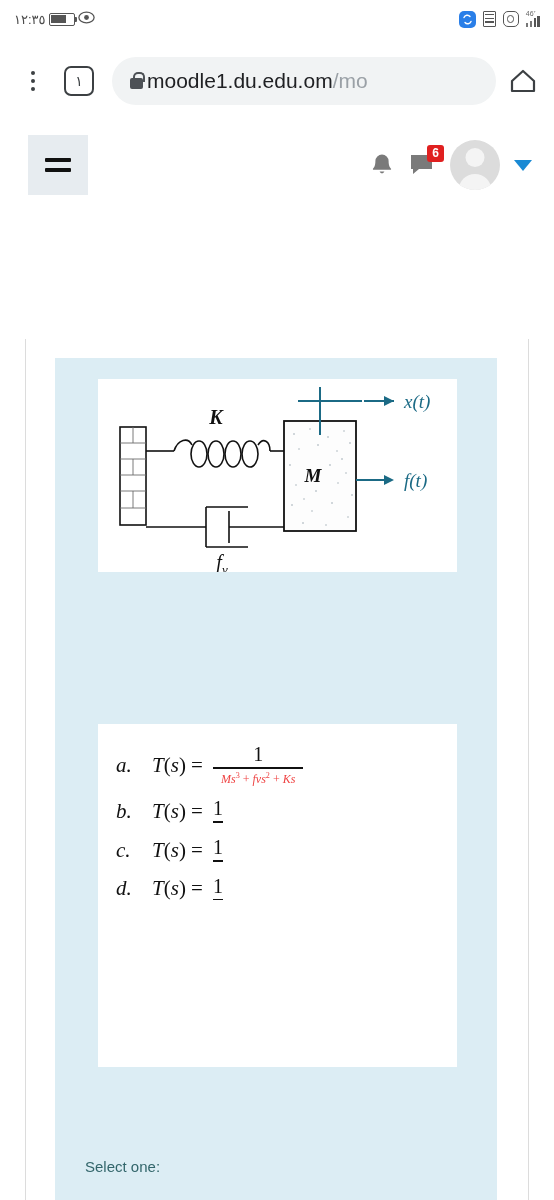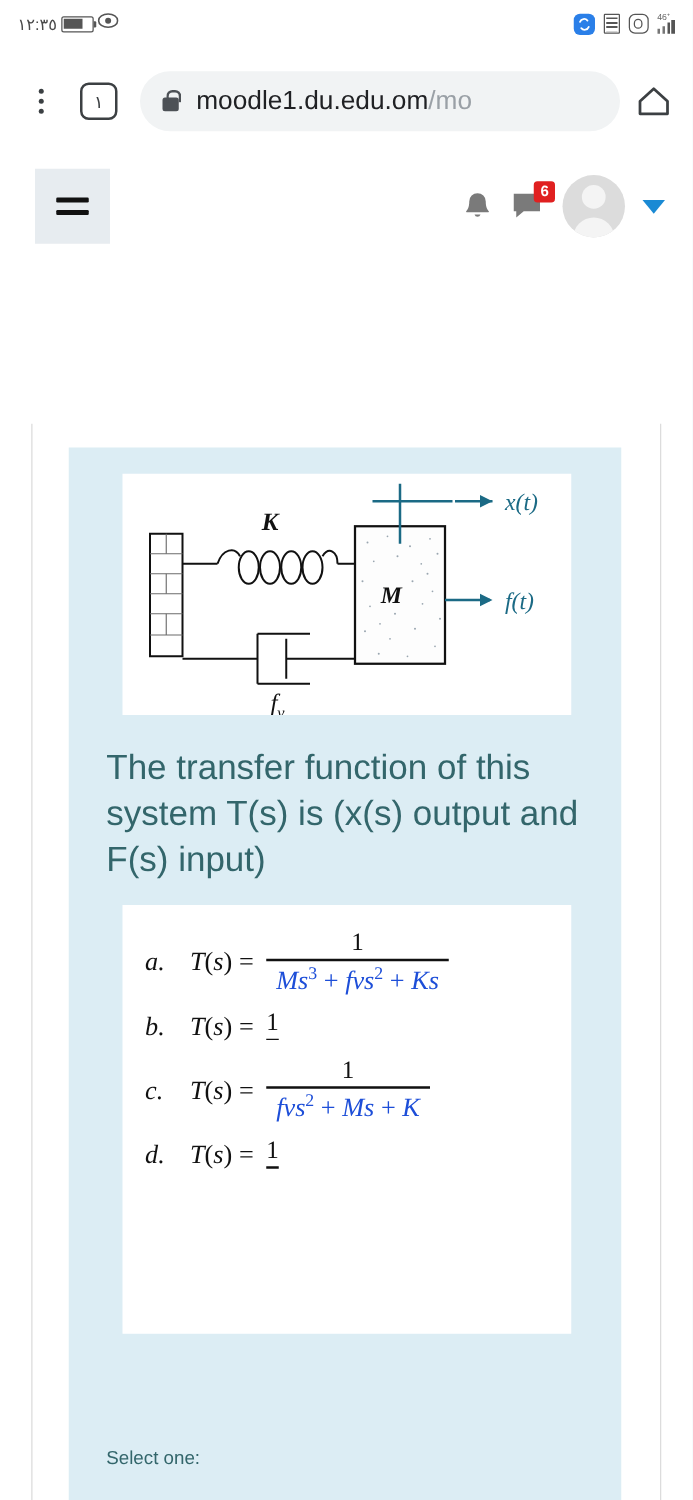--- a/index.html
+++ b/index.html
@@ -61,21 +61,21 @@
     gap: 4px; cursor: pointer;
   }
   .kebab span { width: 4.2px; height: 4.2px; border-radius: 50%; background: #3c4043; display: block; }
   .tabcount {
     margin-left: 14px; width: 30px; height: 30px; border: 2.4px solid #3c4043;
     border-radius: 7px; display: flex; align-items: center; justify-content: center;
     font-size: 14px; color: #3c4043;
   }
   .omnibox {
     flex: 1; margin-left: 18px; height: 48px; border-radius: 24px;
-    background: #f1f3f4; display: flex; align-items: center; gap: 14px;
+    background: #f1f3f4; display: flex; align-items: center; gap: 4px;
     padding: 0 18px; overflow: hidden;
   }
   .lock {
     width: 13px; height: 11px; background: #4d5156; border-radius: 2px;
     position: relative; flex: none; margin-top: 4px;
   }
   .lock::before {
     content: ""; position: absolute; left: 2.6px; top: -6px;
     width: 8px; height: 8px; border: 2.2px solid #4d5156;
     border-bottom: none; border-radius: 5px 5px 0 0;
@@ -151,21 +151,21 @@
 
   
   .frow { display: flex; align-items: center; gap: 10px; padding: 6px 0 6px 18px; }
   .fidx { font-family: "Liberation Serif", serif; font-style: italic; font-size: 21px; color: #111; width: 26px; }
   .flhs { font-family: Liberation Serif, serif; font-size: 21px; color: #111; white-space: nowrap; }
   .flhs .it { font-style: italic; }
   .frac { display: inline-flex; flex-direction: column; align-items: center; }
   .num { font-family: "Liberation Serif", serif; font-size: 20px; color: #111; line-height: 1.05; }
   .bar { height: 1.6px; background: #111; width: 100%; margin: 2px 0; }
   .den {
-    font-family: "Liberation Serif", serif; font-size: 21px; color: #1d4ed8;
+    font-family: "Liberation Serif", serif; font-size: 12px; color: #ef4444;
     white-space: nowrap; padding: 0 8px; line-height: 1.15;
   }
   .den .it { font-style: italic; }
   sup { font-size: .68em; vertical-align: super; }
 </style>
 </head>
 <body>
 
 <div class="statusbar">
   <div class="sb-left">
@@ -322,21 +322,20 @@
         <text x="306" y="29" font-family="Liberation Serif, serif" font-size="19" font-style="italic" fill="#1b6a85">x(t)</text>
 
         <g stroke="#1b6a85" stroke-width="2" fill="none">
             <path d="M258 101 H294"></path>
           </g>
         <path d="M296 101 l-10 -5 v10 z" fill="#1b6a85"></path>
         <text x="306" y="108" font-family="Liberation Serif, serif" font-size="19" font-style="italic" fill="#1b6a85">f(t)</text>
       </svg>
     </div>
 
-    <div class="qtext">The transfer function of this system  T(s) is (x(s) output and F(s) input)</div>
 
     <div class="whitebox formulabox">
       <div id="formula-list">
           <div class="frow">
             <span class="fidx">a.</span>
             <span class="flhs"><span class="it">T</span>(<span class="it">s</span>) =</span>
             <span class="frac">
               <span class="num">1</span>
               <span class="bar"></span>
               <span class="den"><span class="it">Ms</span><sup>3</sup> + <span class="it">fvs</span><sup>2</sup> + <span class="it">Ks</span></span>
@@ -349,21 +348,20 @@
               <span class="num">1</span>
               <span class="bar"></span>
             </span>
           </div>
           <div class="frow">
             <span class="fidx">c.</span>
             <span class="flhs"><span class="it">T</span>(<span class="it">s</span>) =</span>
             <span class="frac">
               <span class="num">1</span>
               <span class="bar"></span>
-              <span class="den"><span class="it">fvs</span><sup>2</sup> + <span class="it">Ms</span> + <span class="it">K</span></span>
             </span>
           </div>
           <div class="frow">
             <span class="fidx">d.</span>
             <span class="flhs"><span class="it">T</span>(<span class="it">s</span>) =</span>
             <span class="frac">
               <span class="num">1</span>
               <span class="bar"></span>
             </span>
           </div>

